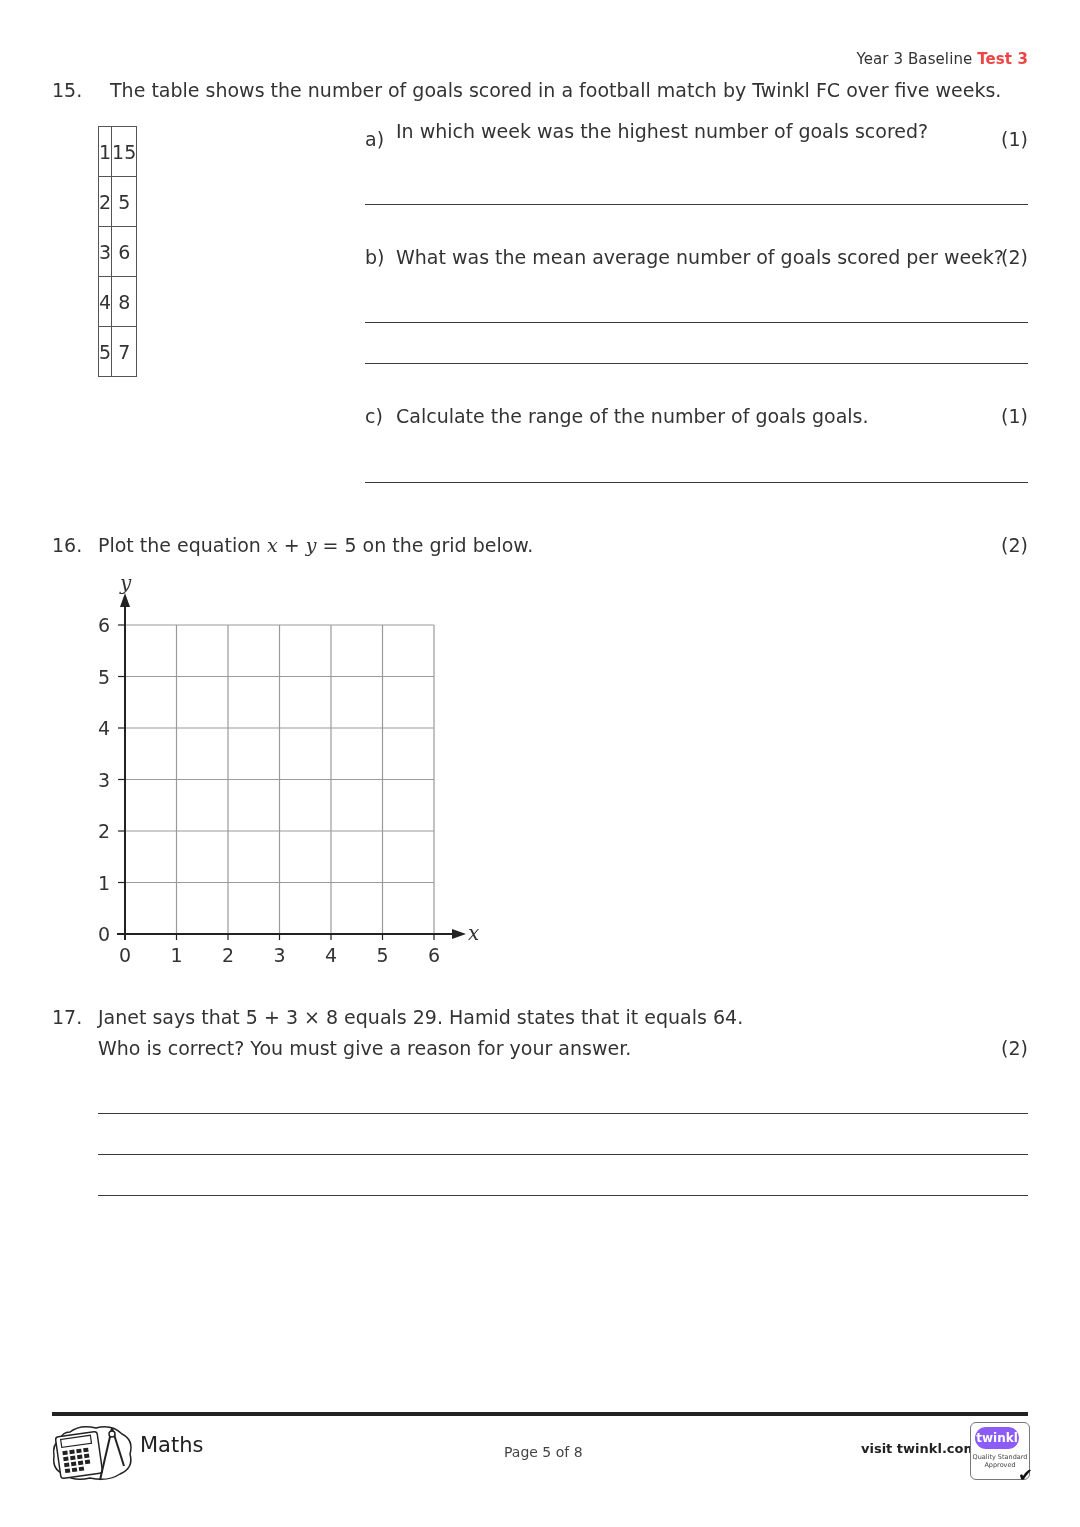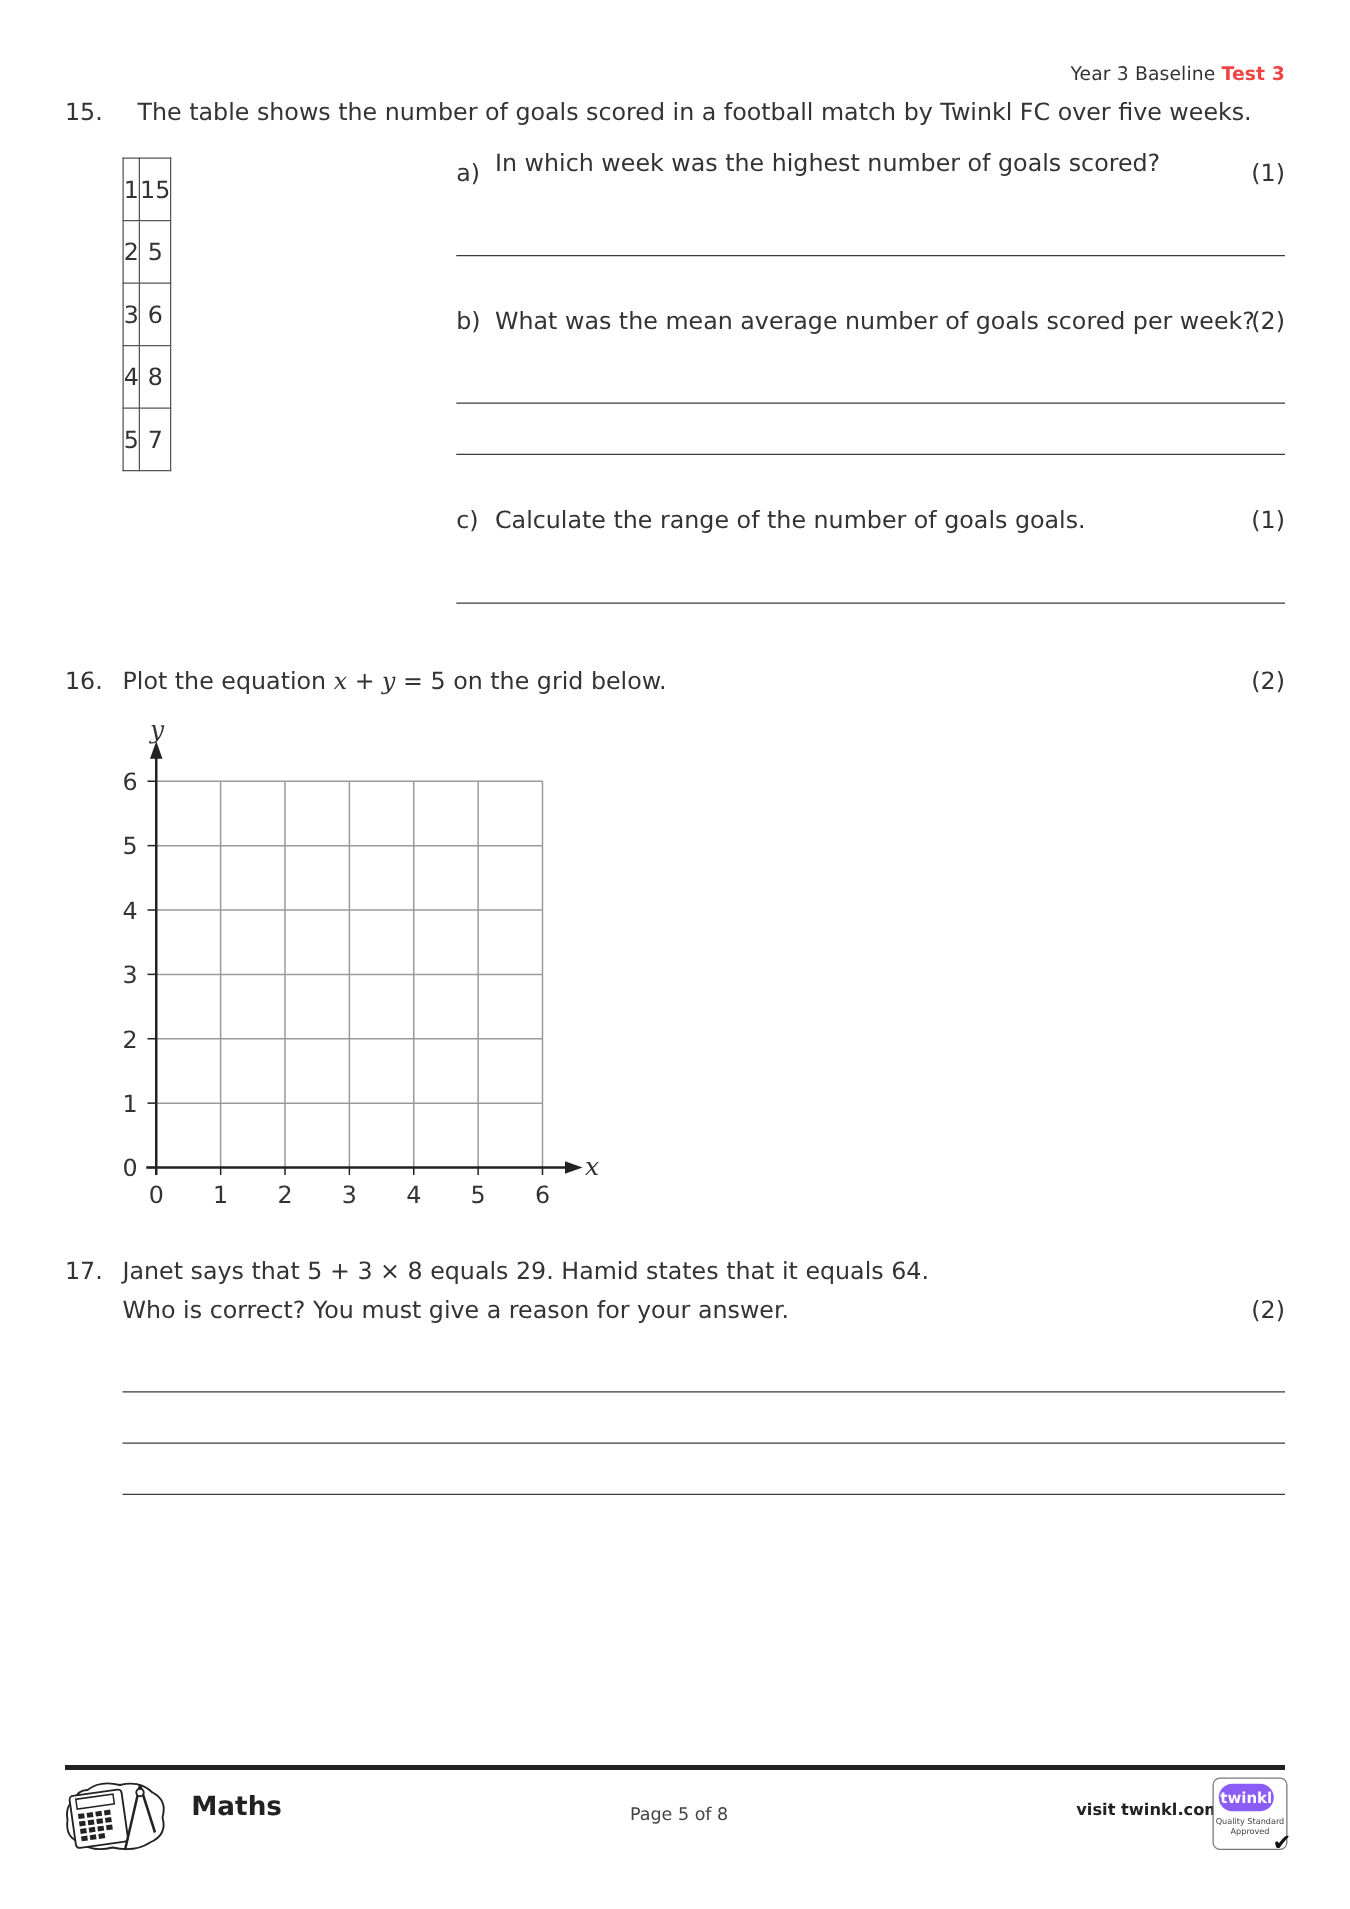--- a/index.html
+++ b/index.html
@@ -12,21 +12,21 @@
   .qtext { font-size: 19px; color: #333; }
   .marks { font-size: 19px; color: #333; }
   .line { position: absolute; height: 0; border-top: 1.3px solid #3a3a3a; }
   table.goals { position: absolute; left: 98px; top: 126px; border-collapse: collapse; }
   table.goals td, table.goals th { border: 1.5px solid #555; font-weight: normal;
      font-size: 19px; color: #333; text-align: center; height: 49px; padding: 0; }
   table.goals th { height: 50px; }
   table.goals .c1 { width: 72px; }
   table.goals .c2 { width: 144px; }
   .footer-bar { left: 52px; top: 1412px; width: 976px; height: 4px; background: #222; }
-  .footer-subject { left: 153px; top: 1433px; font-size: 21px; font-weight: bold; color: #222; }
+  .footer-subject { left: 140px; top: 1433px; font-size: 21px; font-weight: normal; color: #222; }
   .footer-page { left: 504px; top: 1444px; font-size: 14px; color: #444; }
   .footer-visit { left: 861px; top: 1441px; font-size: 13px; font-weight: bold; color: #222; }
   .badge { left: 970px; top: 1422px; width: 58px; height: 56px; border: 1px solid #777; border-radius: 6px; background:#fff; }
   .badge .cloud { position:absolute; left:4px; top:4px; width:44px; height:22px; background:#8b5cf6; border-radius: 11px; color:#fff;
                   font-size: 12px; font-weight: bold; text-align:center; line-height: 22px; }
   .badge .qs { position:absolute; left:0; top:30px; width:58px; text-align:center; font-size:6.5px; color:#444; line-height: 8px; }
   .badge .tick { position:absolute; right:-4px; bottom:-6px; font-size: 18px; color:#111; }
   svg text { font-family: "DejaVu Sans", "Liberation Sans", sans-serif; }
 </style>
 </head>

